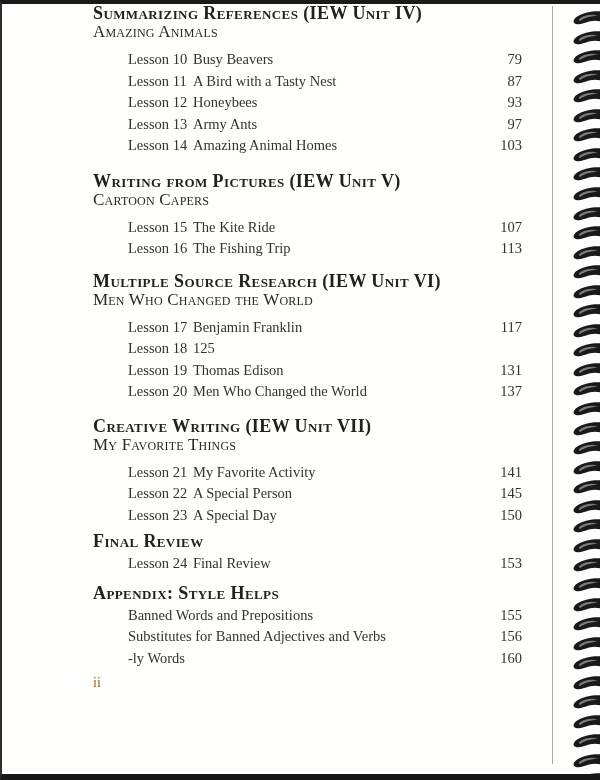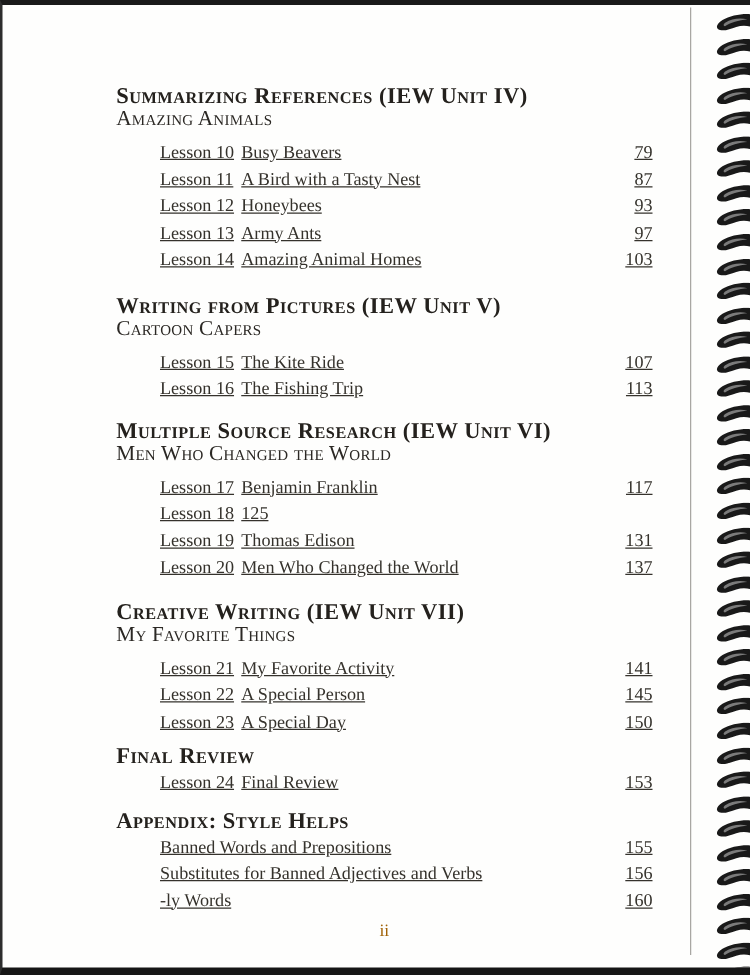--- a/index.html
+++ b/index.html
@@ -16,21 +16,20 @@
     background:#fefefdff;
     border-top:4px solid #1a1a1a;
     border-bottom:6px solid #161616;
     border-left:2px solid #2d2d2d;
     overflow:hidden;
   }
   .content {
     position:absolute;
     left:91px; top:0;
     width:429px;
-    padding-top:63px;
     color:#33302b;
   }
   .section { margin-top:15px; }
   #sections .section:first-child { margin-top:0; }
   #sections .section:nth-child(3) { margin-top:12px; }
   #sections .section:nth-child(4) { margin-top:14px; }
   #sections .section:nth-child(5) { margin-top:6px; }
   #sections .section:nth-child(6) { margin-top:9px; }
   .heading {
     font-weight:700;
@@ -48,28 +47,27 @@
     color:#2b2824;
   }
   .subheading:empty { display:none; }
   .rows { margin:8px 0 0 35px; }
   .section[data-compact="true"] .rows { margin-top:2px; }
   .row {
     display:flex;
     font-size:14.5px;
     line-height:21.5px;
     color:#35322c;
-    text-decoration:underline;
   }
   .lbl { flex:none; width:65px; }
   .ttl { flex:1; padding-right:8px; }
   .pg  { flex:none; text-align:right; }
   .folio {
     margin-top:6px;
-    text-align:center;
+    text-align:left;
     font-size:14px;
     color:#a16207;
   }
   .page-edge {
     position:absolute;
     left:550px; top:2px;
     width:1px; height:758px;
     background:#a9a7a3;
   }
   .binding {

